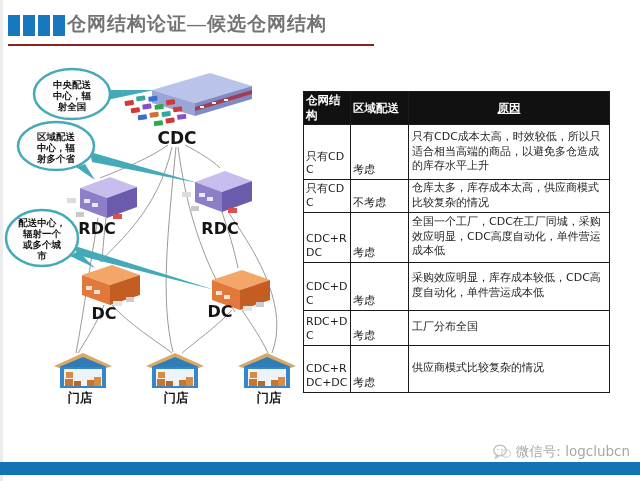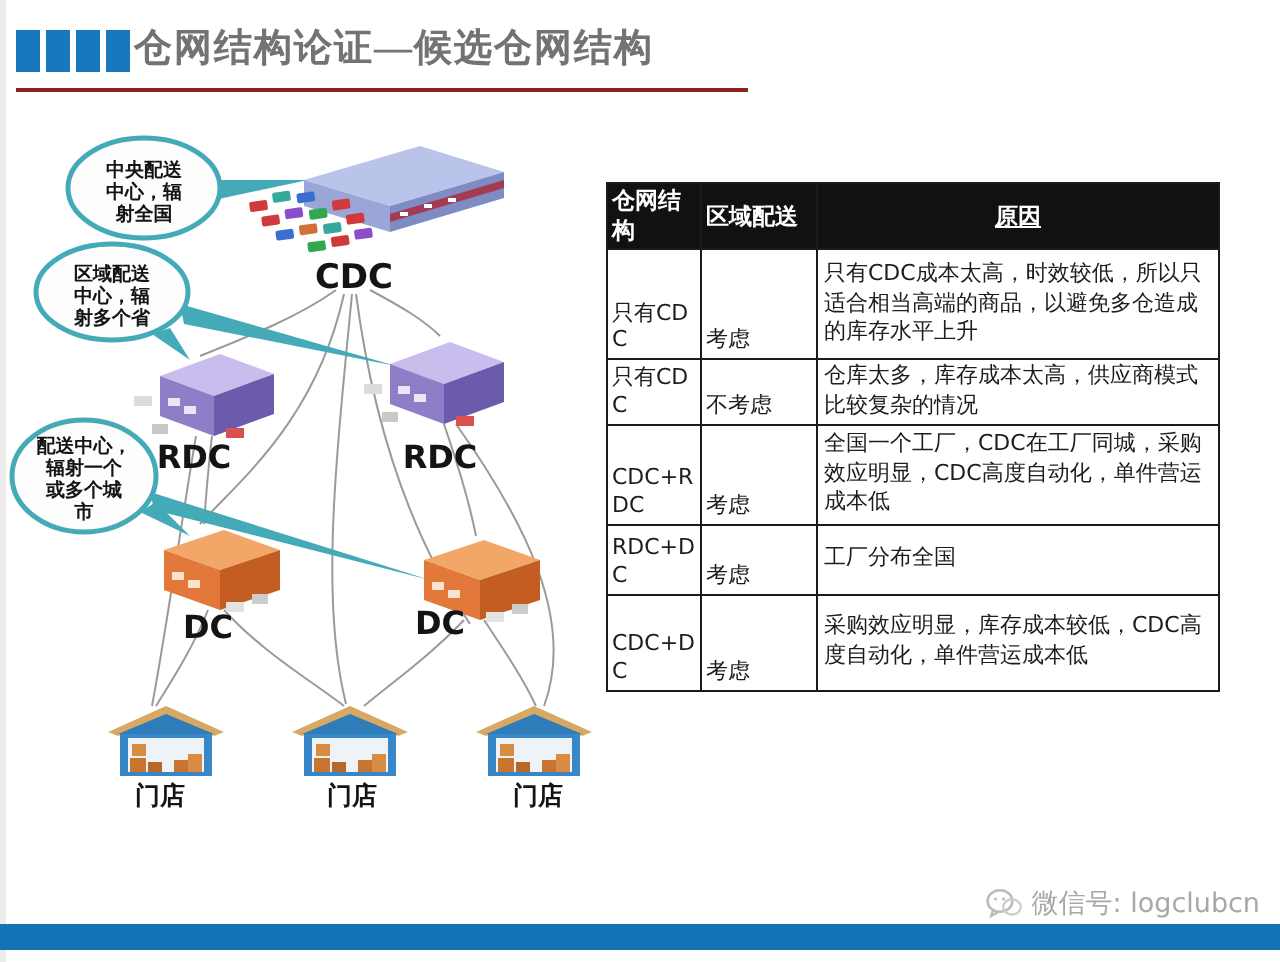--- a/index.html
+++ b/index.html
@@ -193,29 +193,34 @@
       <tr style="height:32px">
         <td class="c1">只有CDC</td>
         <td class="c2">不考虑</td>
         <td class="c3">仓库太多，库存成本太高，供应商模式比较复杂的情况</td>
       </tr>
       <tr style="height:50px">
         <td class="c1">CDC+RDC</td>
         <td class="c2">考虑</td>
         <td class="c3">全国一个工厂，CDC在工厂同城，采购效应明显，CDC高度自动化，单件营运成本低</td>
       </tr>
+      <tr style="height:48px">
+        <td class="c1">CDC+DC</td>
+        <td class="c2">考虑</td>
+        <td class="c3">采购效应明显，库存成本较低，CDC高度自动化，单件营运成本低</td>
+      </tr>
       <tr style="height:35px">
         <td class="c1">RDC+DC</td>
         <td class="c2">考虑</td>
         <td class="c3">工厂分布全国</td>
       </tr>
-      <tr style="height:48px">
-        <td class="c1">CDC+DC</td>
-        <td class="c2">考虑</td>
-        <td class="c3">采购效应明显，库存成本较低，CDC高度自动化，单件营运成本低</td>
+      <tr style="height:47px">
+        <td class="c1">CDC+RDC+DC</td>
+        <td class="c2">考虑</td>
+        <td class="c3">供应商模式比较复杂的情况</td>
       </tr>
     </tbody>
   </table>
 
   <div class="wechat">
     <svg width="18" height="16" viewBox="0 0 18 16">
       <ellipse cx="7" cy="6.5" rx="6.2" ry="5.4" fill="none" stroke="#bcbcbc" stroke-width="1.3"></ellipse>
       <circle cx="4.8" cy="5.5" r="0.8" fill="#bcbcbc"></circle>
       <circle cx="8.8" cy="5.5" r="0.8" fill="#bcbcbc"></circle>
       <path d="M3.5 11 L2.6 14 L5.8 12.2" fill="none" stroke="#bcbcbc" stroke-width="1.2"></path>

